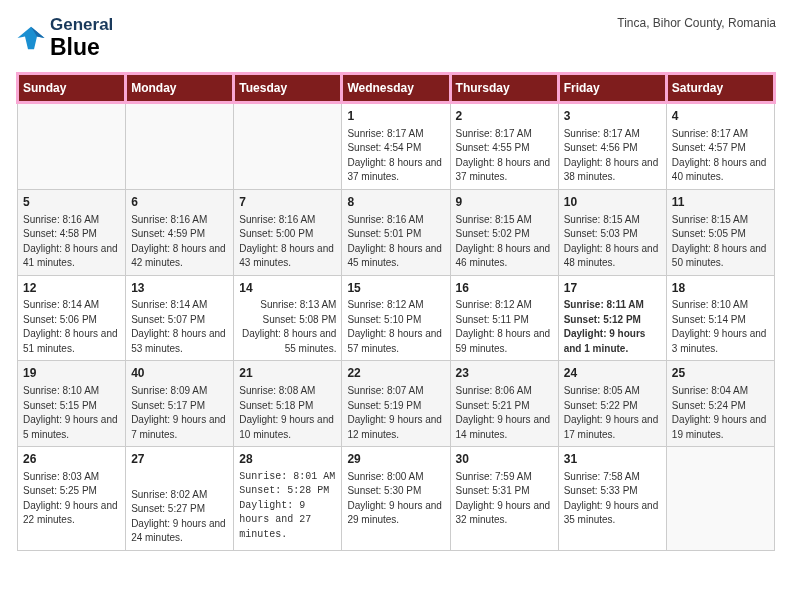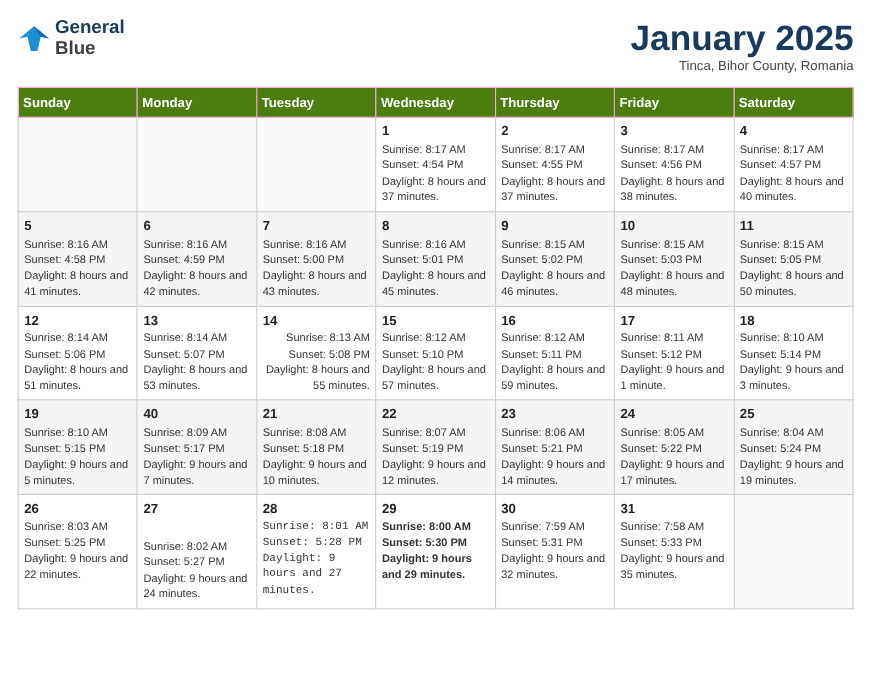--- a/index.html
+++ b/index.html
@@ -36,26 +36,26 @@
     .subtitle {
       font-size: 12px;
       color: #444;
     }
     table {
       width: 100%;
       border-collapse: collapse;
       font-size: 11px;
     }
     thead tr th {
-      background-color: #4d7c0f;
+      background-color: #7f1d1d;
       color: #fff;
       padding: 6px 4px;
       text-align: left;
       font-size: 12px;
-      border: 1px solid #f9a8d4;
+      border: 3px solid #f9a8d4;
     }
     tbody tr td {
       border: 1px solid #ccc;
       padding: 4px 5px;
       vertical-align: top;
       width: calc(100% / 7);
       height: 84px;
       background: #fff;
       color: #222;
       font-size: 10.5px;
@@ -82,25 +82,24 @@
 <body>
 
 <div class="header">
   <div class="logo">
     <svg class="logo-bird" viewBox="0 0 40 40" xmlns="http://www.w3.org/2000/svg">
       <polygon points="20,5 38,20 28,18 24,35 16,35 12,18 2,20" fill="#1a8fd1"></polygon>
       <polygon points="20,5 38,20 28,18" fill="#1a6aaa"></polygon>
     </svg>
     <div>
       <div style="font-size:17px;font-weight:bold;color:#1a3a5c;line-height:1.1">General</div>
-      <div style="font-size:17px;font-weight:bold;color:#404040;line-height:1.1">Blue</div>
+      <div style="font-size:23px;font-weight:bold;color:#000000;line-height:1.1">Blue</div>
     </div>
   </div>
   <div class="title-block">
-    <div class="month-title">January 2025</div>
     <div class="subtitle">Tinca, Bihor County, Romania</div>
   </div>
 </div>
 
 <table>
   <thead>
     <tr>
     <th>Sunday</th>
         <th>Monday</th>
         <th>Tuesday</th>
@@ -210,21 +209,21 @@
 Daylight: 8 hours and 57 minutes.</div>
         </td>
         <td>
           <div class="day-number">16</div>
           <div class="day-info" style="white-space: pre-line;">Sunrise: 8:12 AM
 Sunset: 5:11 PM
 Daylight: 8 hours and 59 minutes.</div>
         </td>
         <td>
           <div class="day-number">17</div>
-          <div class="day-info" style="white-space: pre-line;">Sunrise: 8:11 AM
+          <div class="day-info" style="white-space: pre-line; font-weight: bold;">Sunrise: 8:11 AM
 Sunset: 5:12 PM
 Daylight: 9 hours and 1 minute.</div>
         </td>
         <td>
           <div class="day-number">18</div>
           <div class="day-info" style="white-space: pre-line;">Sunrise: 8:10 AM
 Sunset: 5:14 PM
 Daylight: 9 hours and 3 minutes.</div>
         </td>
       </tr>
@@ -286,21 +285,21 @@
 Daylight: 9 hours and 24 minutes.</div>
         </td>
         <td>
           <div class="day-number">28</div>
           <div class="day-info" style="white-space: pre-line; font-family: Liberation Mono, monospace;">Sunrise: 8:01 AM
 Sunset: 5:28 PM
 Daylight: 9 hours and 27 minutes.</div>
         </td>
         <td>
           <div class="day-number">29</div>
-          <div class="day-info" style="white-space: pre-line; font-weight: bold;">Sunrise: 8:00 AM
+          <div class="day-info" style="white-space: pre-line;">Sunrise: 8:00 AM
 Sunset: 5:30 PM
 Daylight: 9 hours and 29 minutes.</div>
         </td>
         <td>
           <div class="day-number">30</div>
           <div class="day-info" style="white-space: pre-line;">Sunrise: 7:59 AM
 Sunset: 5:31 PM
 Daylight: 9 hours and 32 minutes.</div>
         </td>
         <td>

